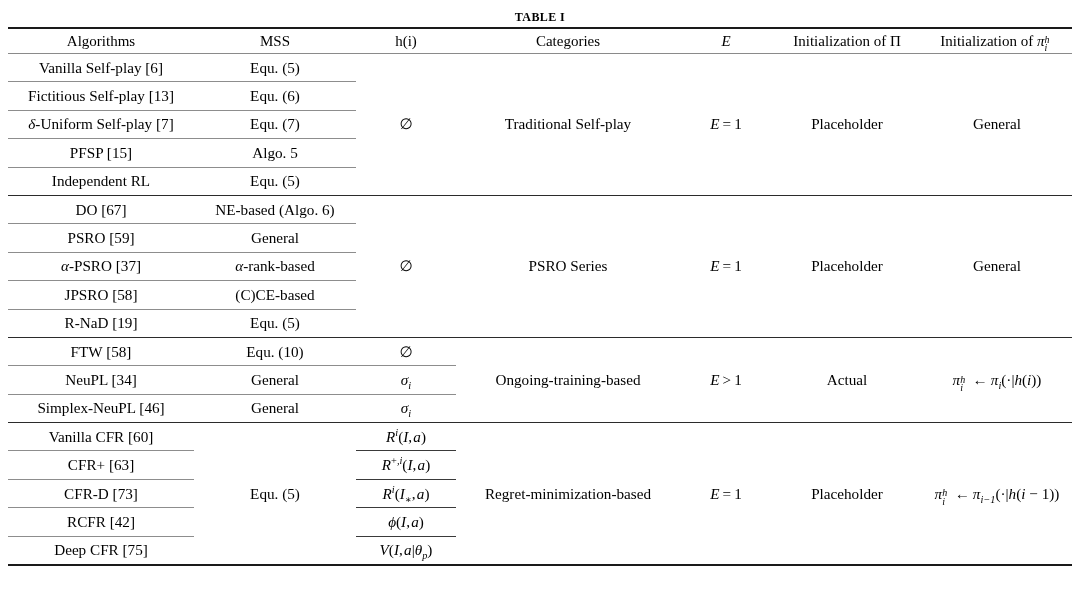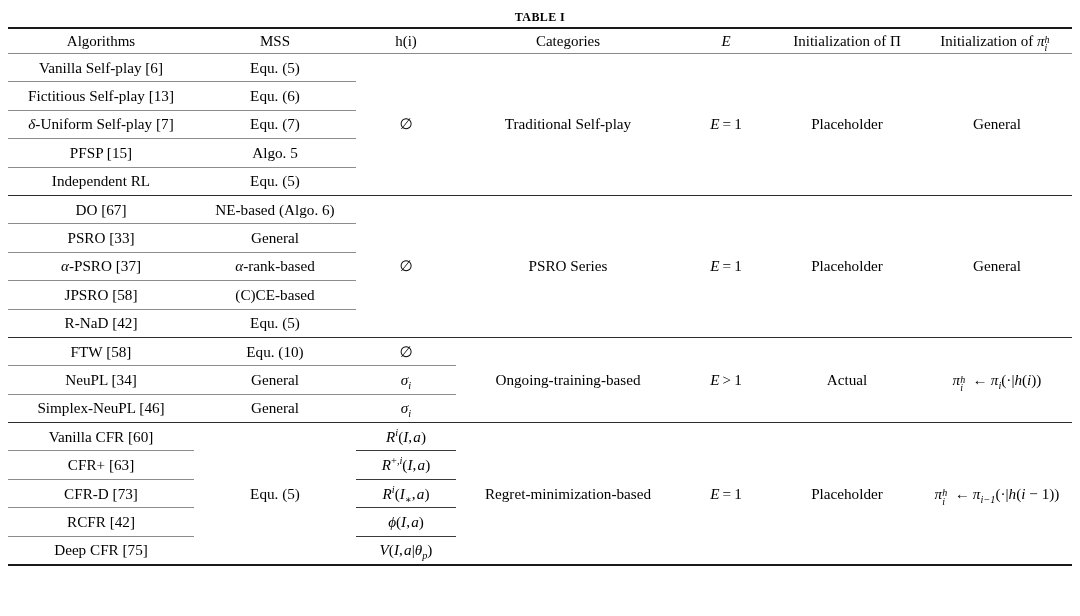--- a/index.html
+++ b/index.html
@@ -203,33 +203,33 @@
         <tr>
           <td class="alg-cell sep-under">DO [67]</td>
           <td class="sep-under">NE-based (Algo. 6)</td>
           <td rowspan="5">∅</td>
           <td rowspan="5">PSRO Series</td>
           <td rowspan="5"><span class="nowrap"><span class="mi">E</span><span class="mop">=</span>1</span></td>
           <td rowspan="5">Placeholder</td>
           <td rowspan="5">General</td>
         </tr>
         <tr>
-          <td class="alg-cell sep-under">PSRO [33]</td>
+          <td class="alg-cell sep-under">PSRO [59]</td>
           <td class="sep-under">General</td>
         </tr>
         <tr>
           <td class="alg-cell sep-under"><span class="mi">α</span>-PSRO [37]</td>
           <td class="sep-under"><span class="mi">α</span>-rank-based</td>
         </tr>
         <tr>
           <td class="alg-cell sep-under">JPSRO [58]</td>
           <td class="sep-under">(C)CE-based</td>
         </tr>
         <tr>
-          <td class="alg-cell">R-NaD [42]</td>
+          <td class="alg-cell">R-NaD [19]</td>
           <td>Equ. (5)</td>
         </tr>
 
         <tr class="rule-row">
           <td class="rule-block" colspan="7"></td>
         </tr>
 
         <tr>
           <td class="alg-cell sep-under">FTW [58]</td>
           <td class="sep-under">Equ. (10)</td>

